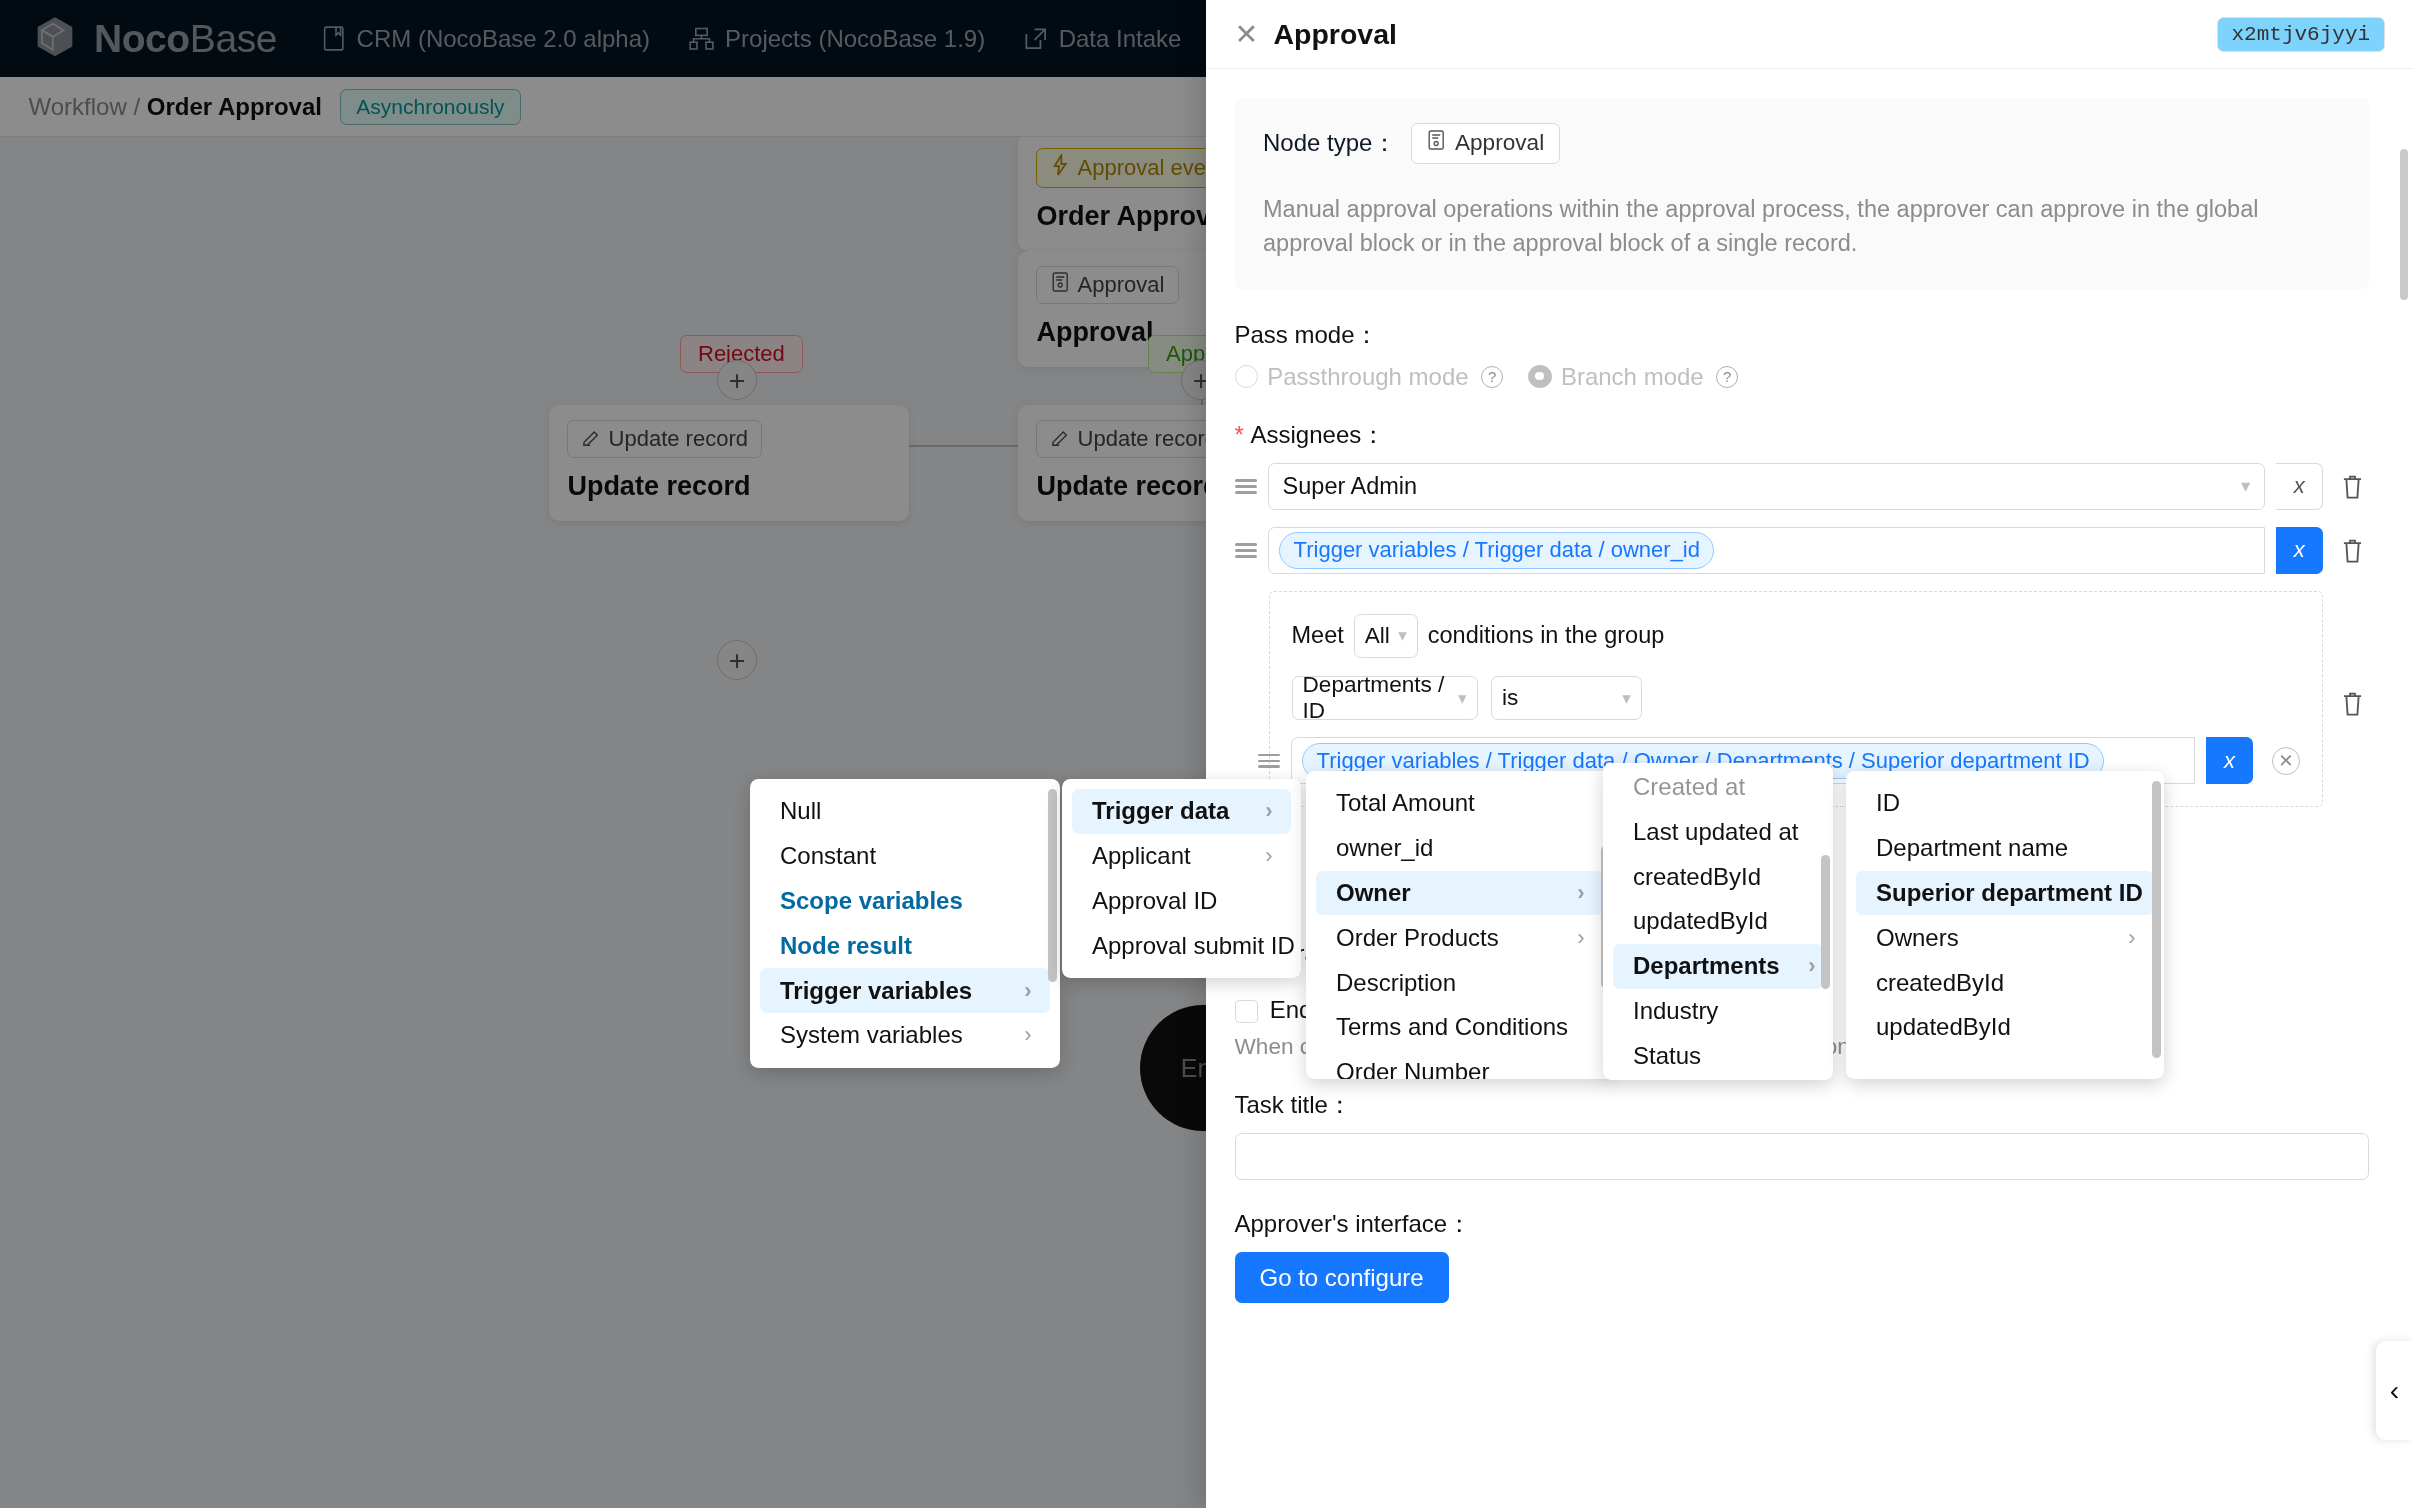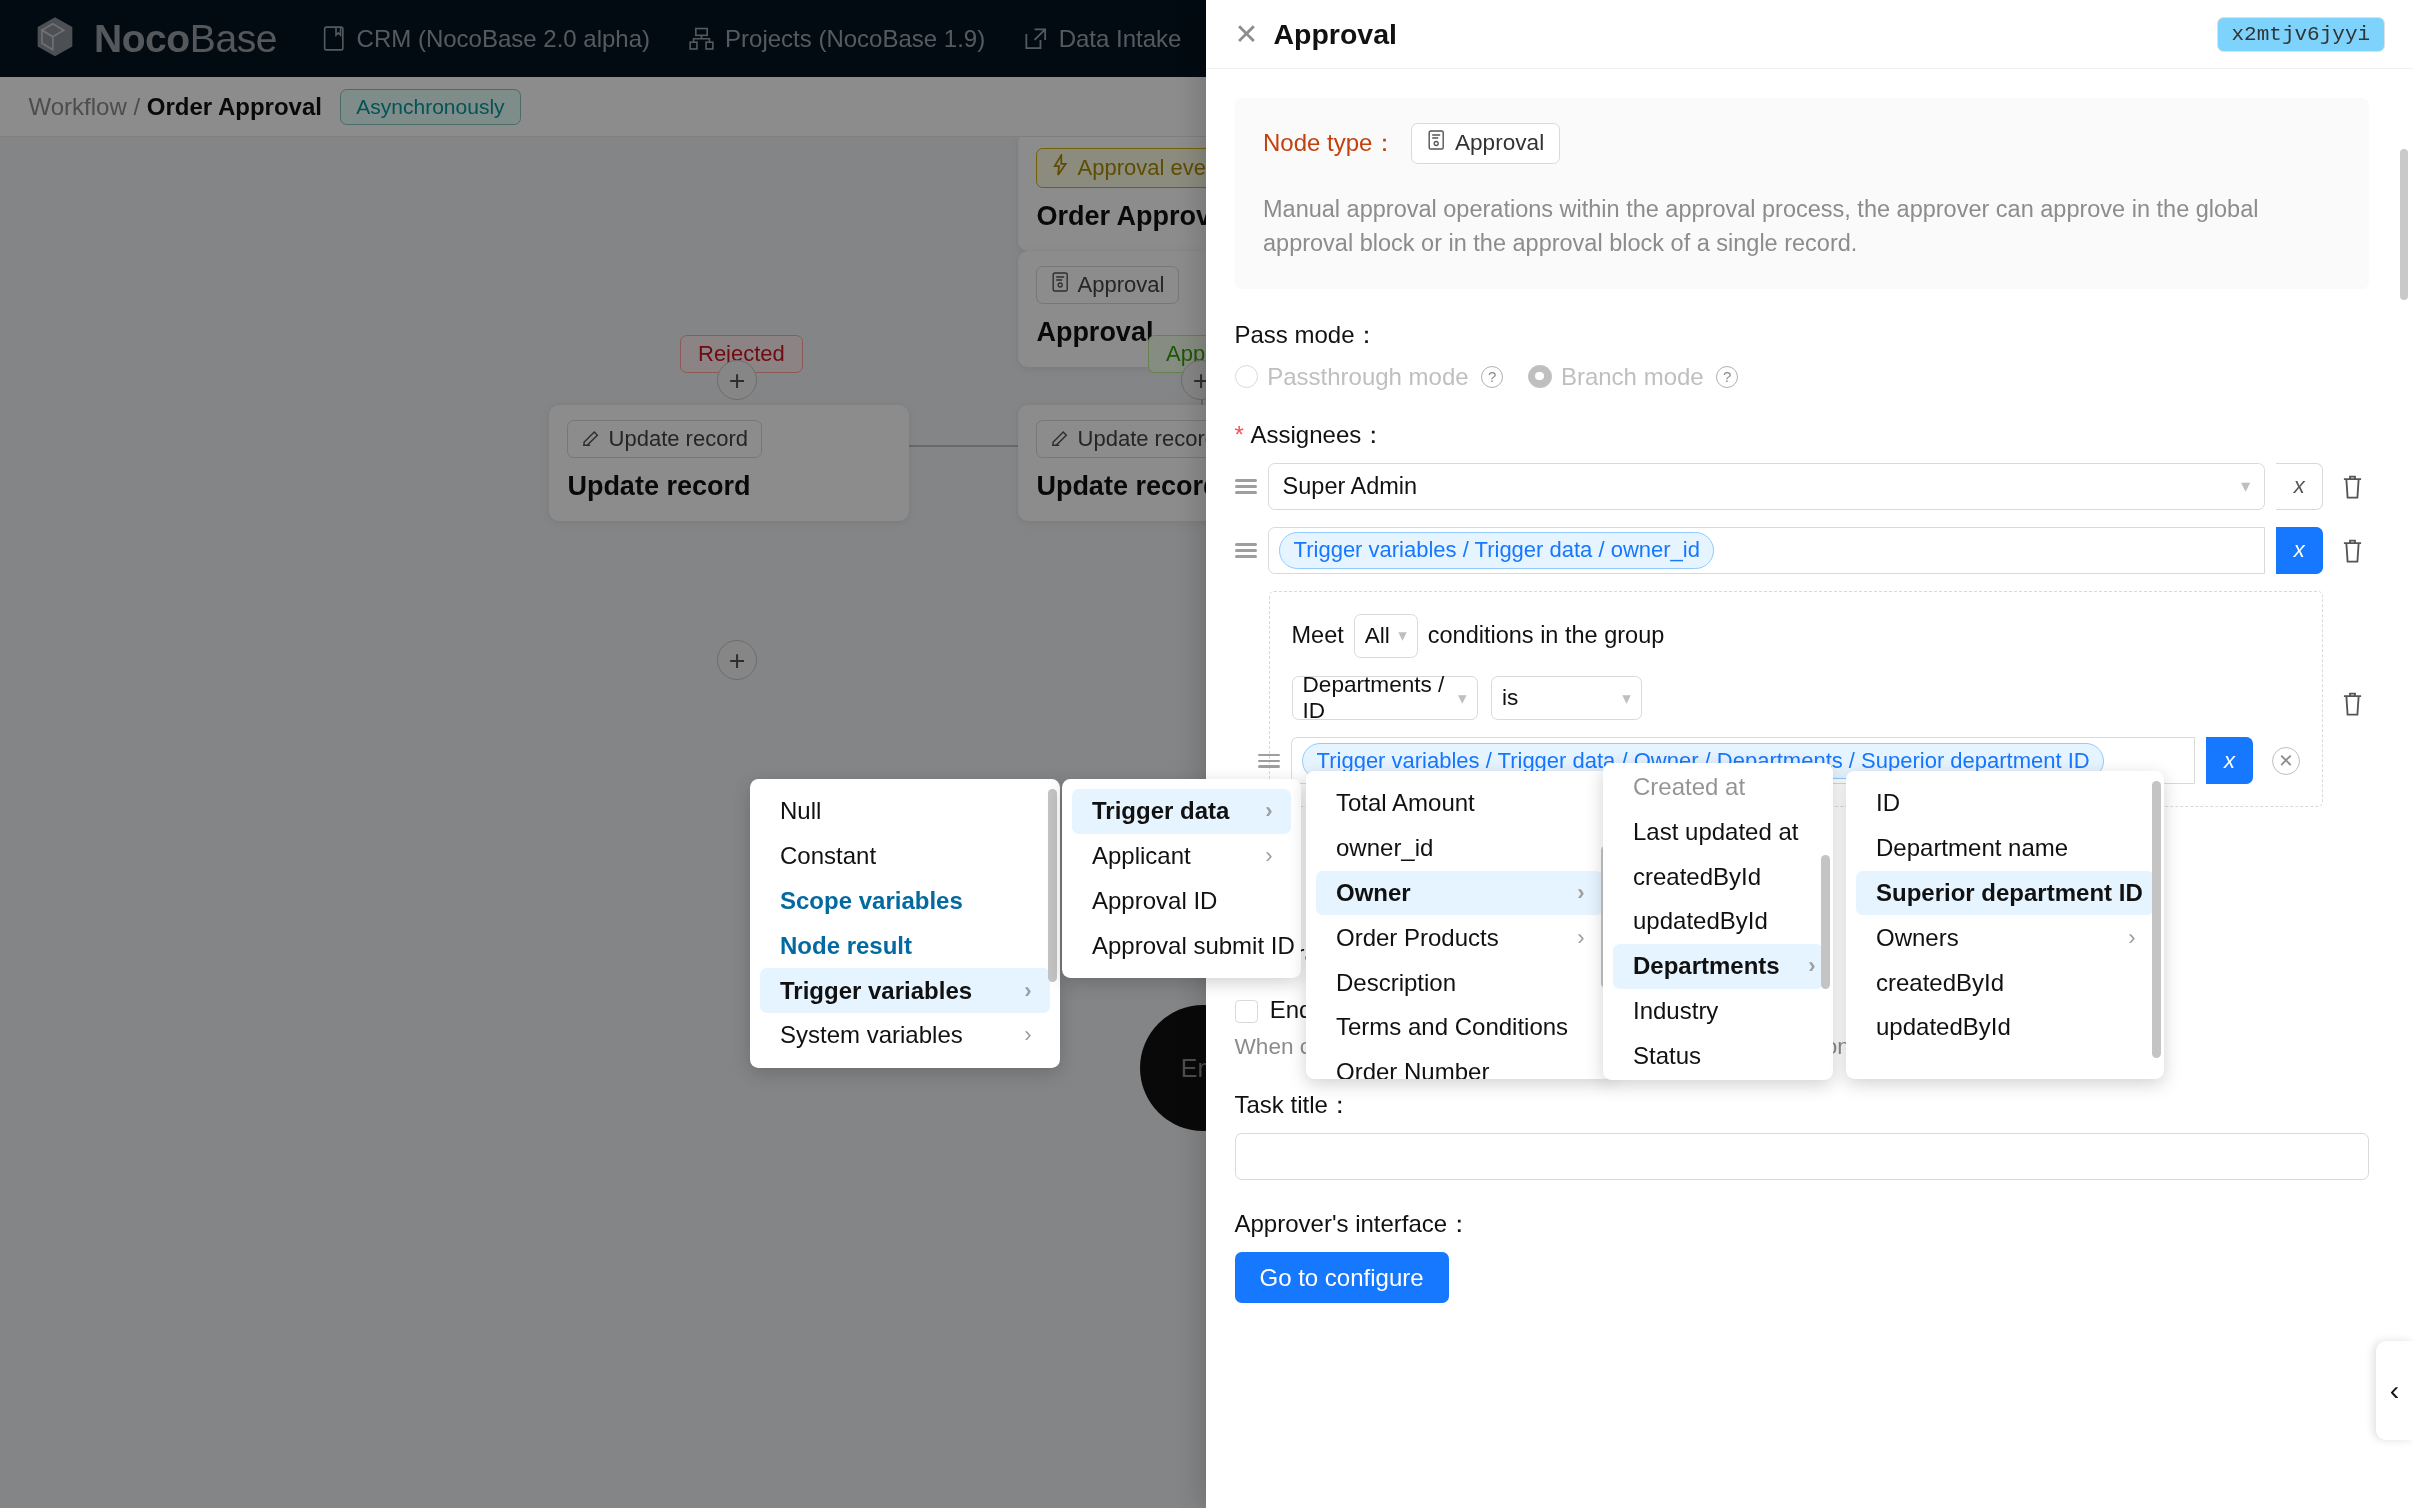--- a/index.html
+++ b/index.html
@@ -90,21 +90,21 @@
     margin-left: auto; font-family: "Liberation Mono", monospace; font-size: 21px;
     border: 0.8px solid #e0e0e0; border-radius: 6.7px; padding: 5px 13.4px; color: #333; background: #7dd3fc;
   }
   .drawer-body {
     flex: 1 1 auto; overflow: hidden; position: relative; padding: 28.5px 44px 0 28.5px;
   }
   .info-box {
     background: #fafafa; border-radius: 6.7px; padding: 25px 28.5px 28.5px 28.5px; margin-bottom: 30px;
   }
   .node-type-row { display: flex; align-items: center; gap: 15px; margin-bottom: 28.5px; }
-  .node-type-label { font-size: 24px; color: #c2410c; }
+  .node-type-label { font-size: 24px; color: #0f172a; }
   .node-type-chip {
     display: inline-flex; align-items: center; gap: 9.2px;
     border: 0.8px solid #d9d9d9; border-radius: 6.7px; background: #fff;
     padding: 6.7px 15px; font-size: 22.6px; color: #333;
   }
   .info-desc { font-size: 23.5px; color: #8c8c8c; line-height: 1.45; }
 
   .field-label { font-size: 24px; color: #111; margin: 0 0 11.7px 0; font-weight: 400; }
   .field-label .req { color: #ff4d4f; margin-right: 6.7px; }
   .section { margin-bottom: 28.5px; }

